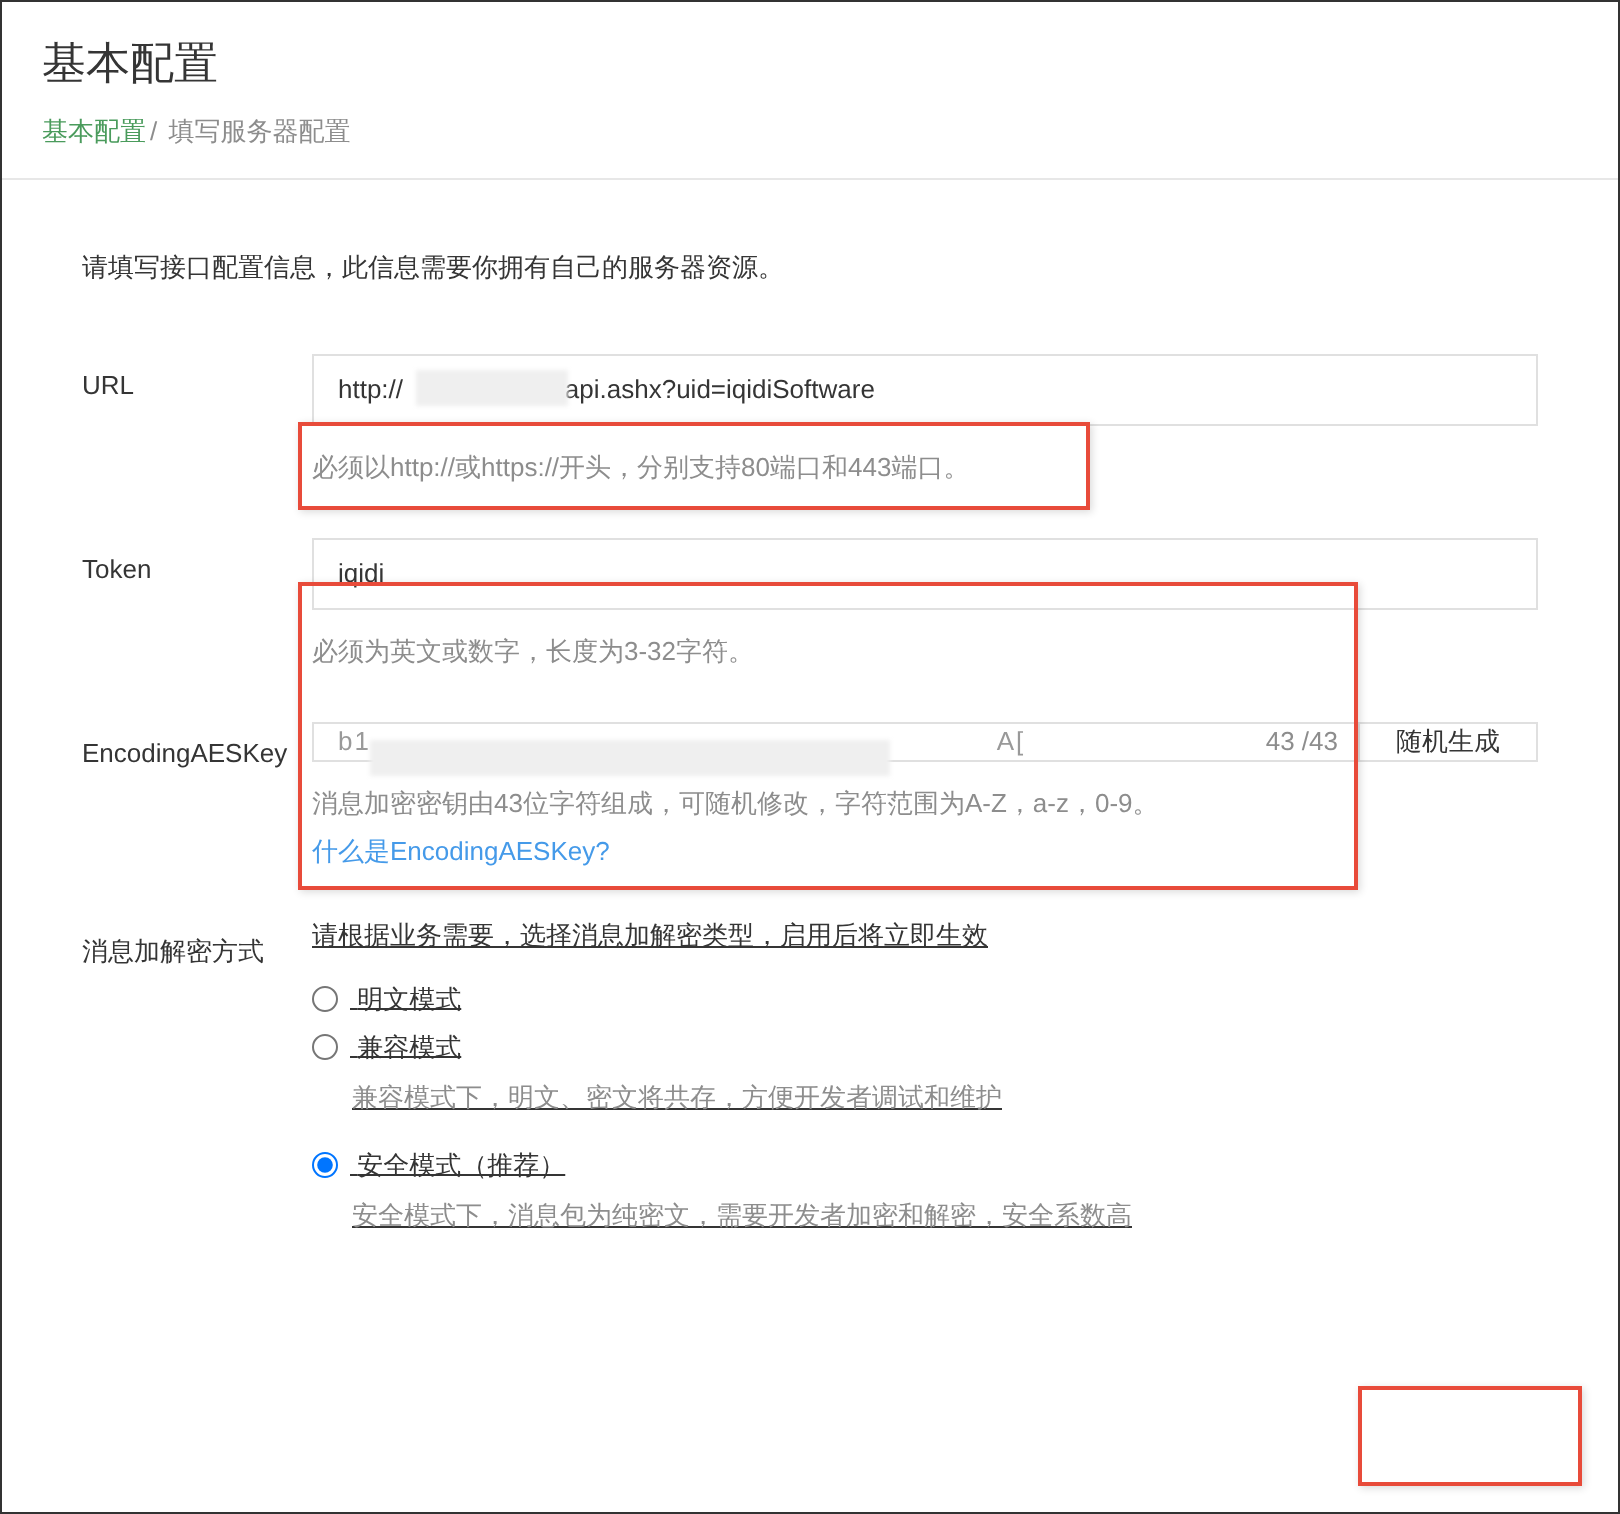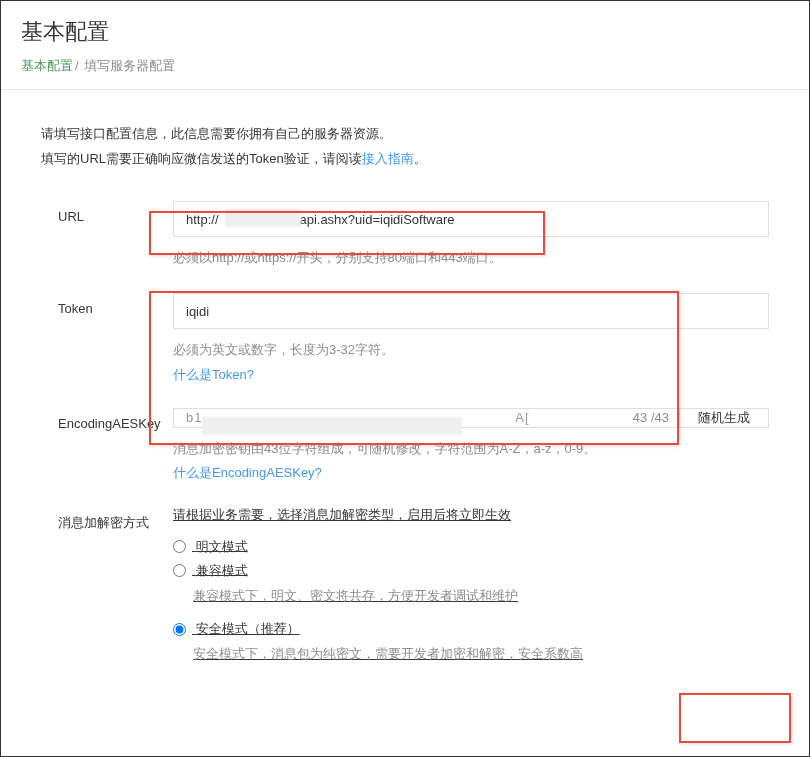--- a/index.html
+++ b/index.html
@@ -27,21 +27,20 @@
     }
     .breadcrumb .link { color: #4a9b5c; text-decoration: none; }
     .breadcrumb .sep { color: #8d8d8d; margin: 0 2px; }
     .content { padding: 32px 40px 20px 40px; }
     .intro { font-size: 13px; color: #353535; line-height: 1.9; margin-bottom: 30px; }
     .intro .link { color: #459ae9; text-decoration: none; }
     .form-row {
       display: flex;
       align-items: flex-start;
       margin-bottom: 24px;
-      margin-left: 17px;
     }
     .form-label {
       width: 115px;
       flex-shrink: 0;
       font-size: 13px;
       color: #353535;
       padding-top: 8px;
     }
     .form-field { flex: 1; }
     .input-wrap {
@@ -160,42 +159,38 @@
 
 <div class="breadcrumb">
   <a href="#" class="link">基本配置</a><span class="sep">/</span>
   <span>填写服务器配置</span>
 </div>
 
 <div class="content">
 
   <div class="intro">
     <div>请填写接口配置信息，此信息需要你拥有自己的服务器资源。</div>
-    <div>
-      <span>填写的URL需要正确响应微信发送的Token验证，请阅读</span><a href="#" class="link">接入指南</a><span>。</span>
-    </div>
   </div>
 
   <div class="form-row">
     <div class="form-label">URL</div>
     <div class="form-field">
       <div class="input-wrap rel">
         <input type="text" class="text-input" value="http://            om/wxapi.ashx?uid=iqidiSoftware" style="">
         <div class="blur-mask" style="left:52px; top:8px; width:76px; height:18px;"></div>
       </div>
       <div class="hint">必须以http://或https://开头，分别支持80端口和443端口。</div>
     </div>
   </div>
 
   <div class="form-row">
     <div class="form-label">Token</div>
     <div class="form-field">
       <input type="text" class="text-input" value="iqidi" style="">
       <div class="hint">必须为英文或数字，长度为3-32字符。</div>
-      <a href="#" class="hint-link">什么是Token?</a>
     </div>
   </div>
 
   <div class="form-row">
     <div class="form-label">EncodingAESKey</div>
     <div class="form-field">
       <div class="aes-wrap rel">
         <input type="text" class="aes-input" value="b1                                                                    A[" style="">
         <div class="blur-mask" style="left:28px; top:8px; width:260px; height:18px;"></div>
         <span class="aes-counter">43 /43</span>

